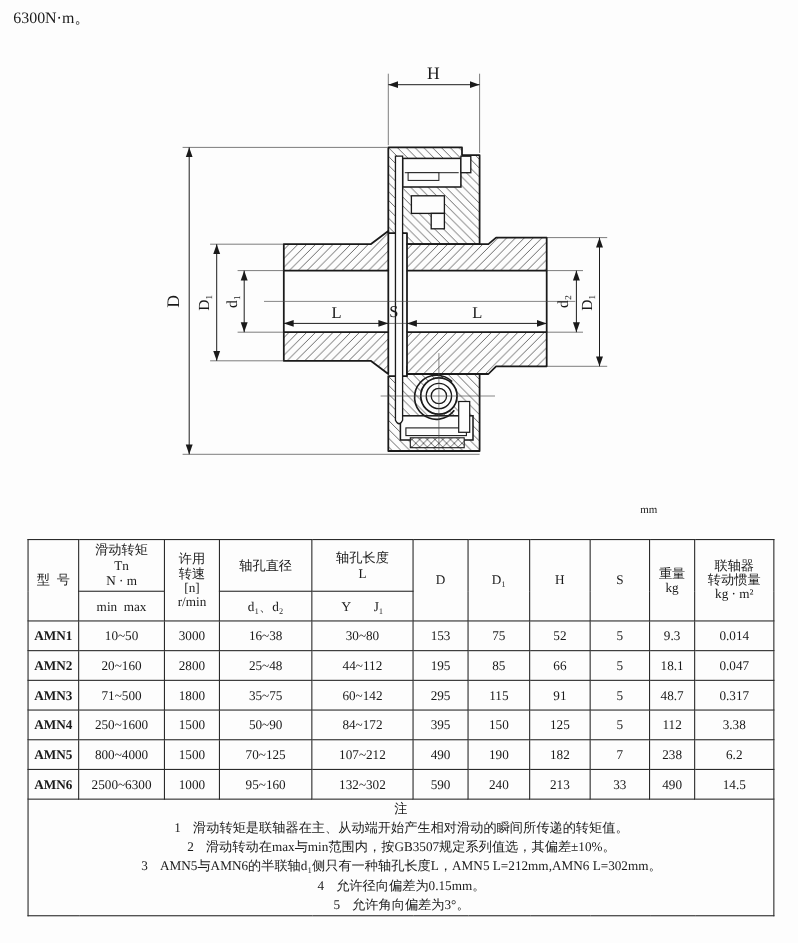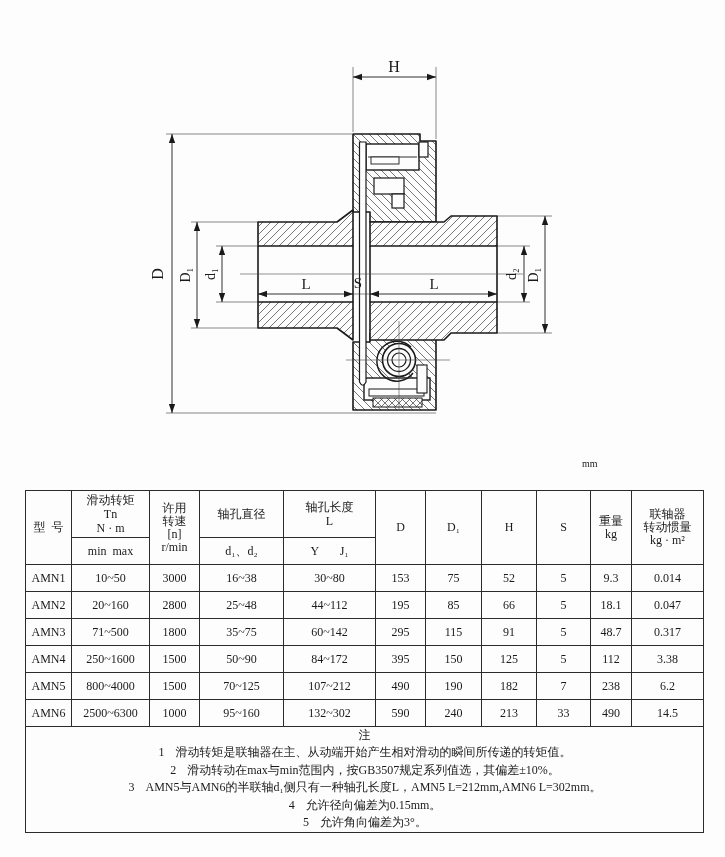--- a/index.html
+++ b/index.html
@@ -16,31 +16,32 @@
   .tbl-unit{position:absolute;left:582px;top:1px;font-size:10px;}
   table.spec{
     position:absolute;top:490px;left:25px;width:678px;
     border-collapse:collapse;table-layout:fixed;font-size:12px;
     border:1.5px solid #222;
   }
   table.spec td{border:1px solid #2b2b2b;text-align:center;vertical-align:middle;padding:0;}
   tr.h1{height:47px;} tr.h2{height:27px;} tr.data{height:27px;}
   .hl{line-height:14px;} .hl13{line-height:13px;}
   .ws-pre{white-space:pre;}
-  td.model-cell{text-align:left;padding-left:5px;}
+  td.model-cell{text-align:left;padding-left:5px;font-weight:bold;}
   .wt-top{line-height:13px;} .wt-bot{line-height:13px;text-align:center;}
   td.notes-cell{text-align:left;vertical-align:top;padding:4px 8px 4px 17px;font-size:12px;}
   .note-line{line-height:17.5px;}
   .note-num{display:inline-block;min-width:8px;margin-right:10px;}
   .notes-title{line-height:17px;}
 </style>
 </head>
 <body>
 
 <div class="intro">
+  <div class="l2">6300N·m。</div>
 </div>
 
 <div class="diagram-wrap">
 <svg width="725" height="400" viewBox="0 58 725 400" xmlns="http://www.w3.org/2000/svg" font-family="Liberation Serif, DejaVu Serif, serif" fill="#1a1a1a">
   <defs>
     <pattern id="hatchL" width="8" height="8" patternUnits="userSpaceOnUse">
       <rect width="8" height="8" fill="#fdfdfd"></rect>
       <path d="M0,8 L8,0 M-2,2 L2,-2 M6,10 L10,6" stroke="#3c3c3c" stroke-width="0.7"></path>
     </pattern>
     <pattern id="hatchR" width="8" height="8" patternUnits="userSpaceOnUse">

